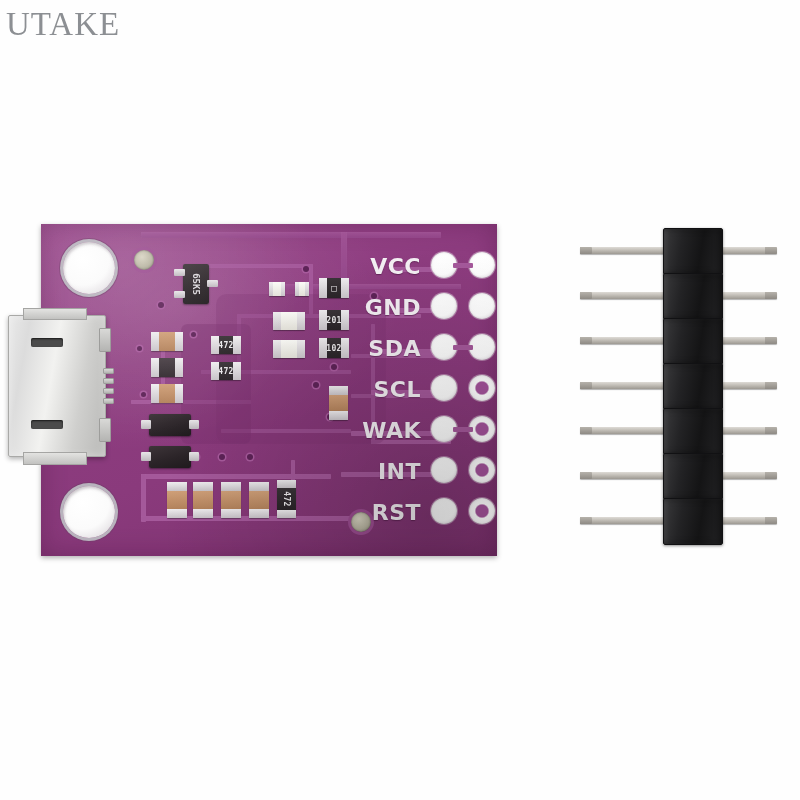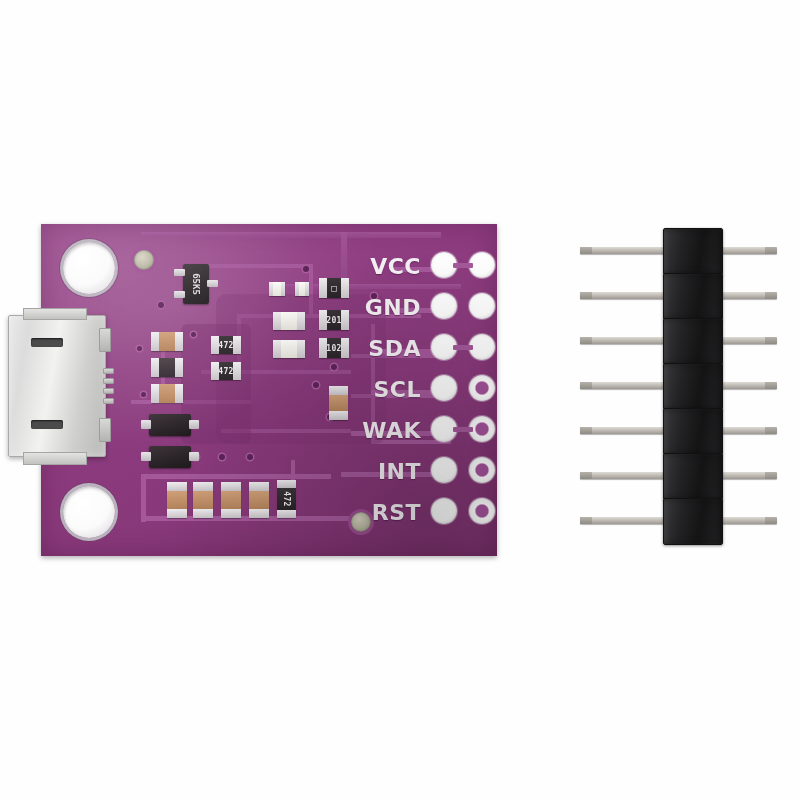--- a/index.html
+++ b/index.html
@@ -236,20 +236,21 @@
     position:absolute; right:0; top:0; bottom:0; width:12px;
     background: linear-gradient(180deg,#b6b2ab,#8e8a84);
     border-radius:0 1px 1px 0;
   }
 </style>
 </head>
 <body>
 
 <div id="scene">
 
+  <div id="watermark">UTAKE</div>
 
   <div id="pcb">
 
     <div class="trace pour" style="left:100px; top:8px; width:300px; height:6px;"></div>
     <div class="trace pour" style="left:300px; top:8px; width:6px; height:60px;"></div>
     <div class="trace pour" style="left:240px; top:60px; width:180px; height:5px;"></div>
     <div class="trace" style="left:150px; top:40px; width:120px; height:4px;"></div>
     <div class="trace" style="left:268px; top:40px; width:4px; height:50px;"></div>
     <div class="trace" style="left:200px; top:90px; width:180px; height:4px;"></div>
     <div class="trace" style="left:196px; top:90px; width:4px; height:60px;"></div>

